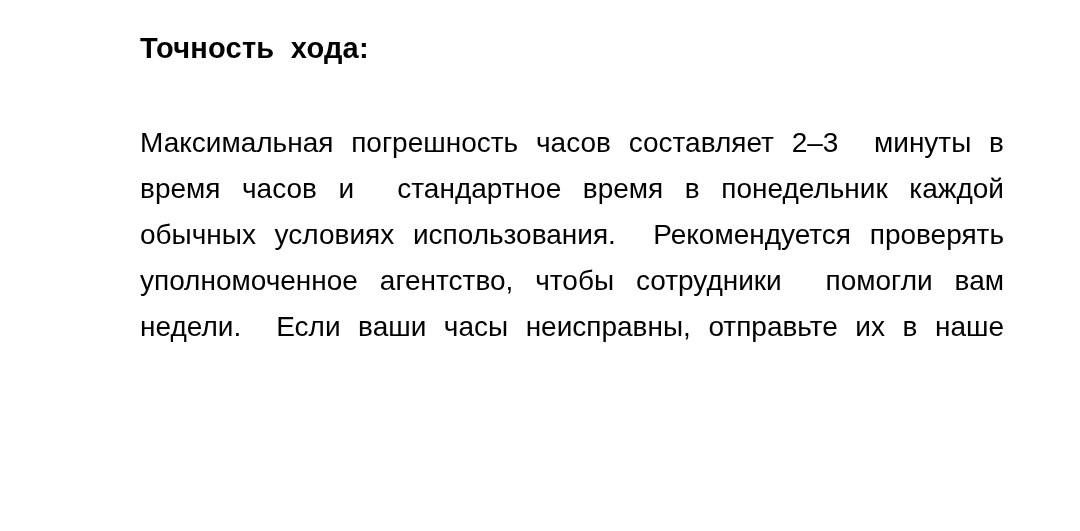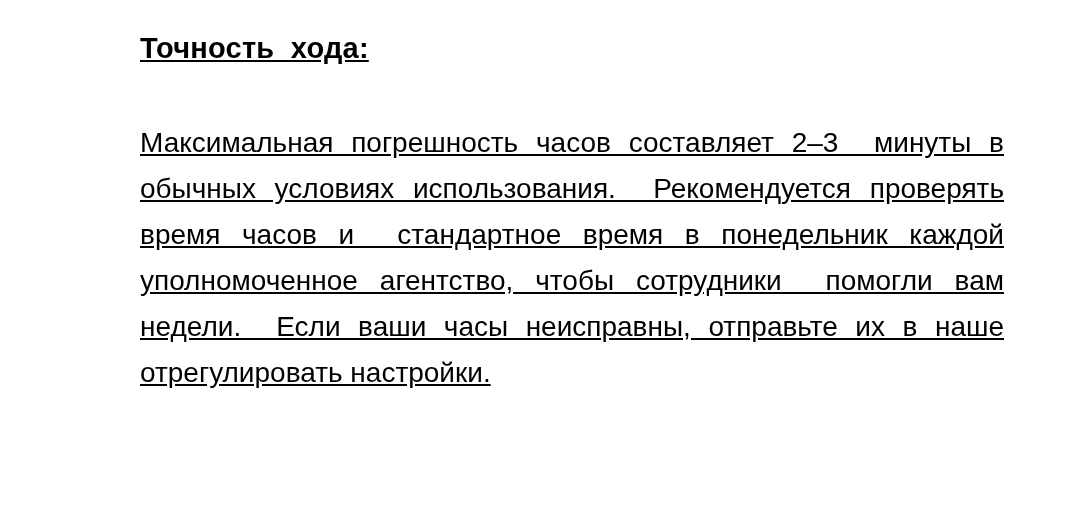--- a/index.html
+++ b/index.html
@@ -13,21 +13,20 @@
     position: relative;
     overflow: hidden;
     font-family: "Liberation Sans", sans-serif;
     color: #000000;
   }
   .doc-content {
     position: absolute;
     left: 140px;
     top: 28px;
     width: 864px;
-    text-decoration: underline;
   }
   .doc-heading {
     font-size: 29px;
     font-weight: 700;
     line-height: 40px;
     white-space: pre-wrap;
     letter-spacing: 0.2px;
   }
   .doc-paragraph {
     margin-top: 52px;
@@ -47,19 +46,18 @@
   }
 </style>
 </head>
 <body>
 
 <div class="doc-content">
   <div class="doc-heading">Точность  хода:</div>
 
   <div class="doc-paragraph">
     <div class="para-line">Максимальная погрешность часов составляет 2–3  минуты в</div>
+    <div class="para-line">время часов и  стандартное время в понедельник каждой</div>
     <div class="para-line">обычных условиях использования.  Рекомендуется проверять</div>
-    <div class="para-line">время часов и  стандартное время в понедельник каждой</div>
     <div class="para-line">уполномоченное агентство, чтобы сотрудники  помогли вам</div>
     <div class="para-line">недели.  Если ваши часы неисправны, отправьте их в наше</div>
-    <div class="para-line last-line">отрегулировать настройки.</div>
   </div>
 </div>
 
 </body></html>

